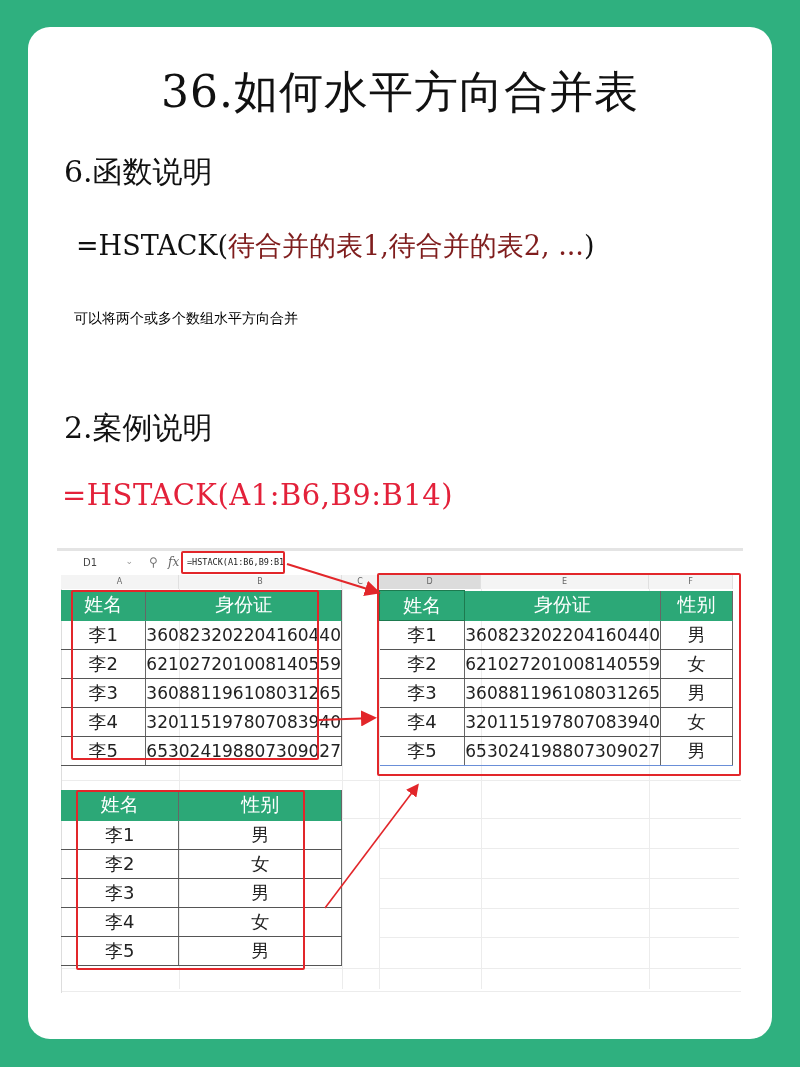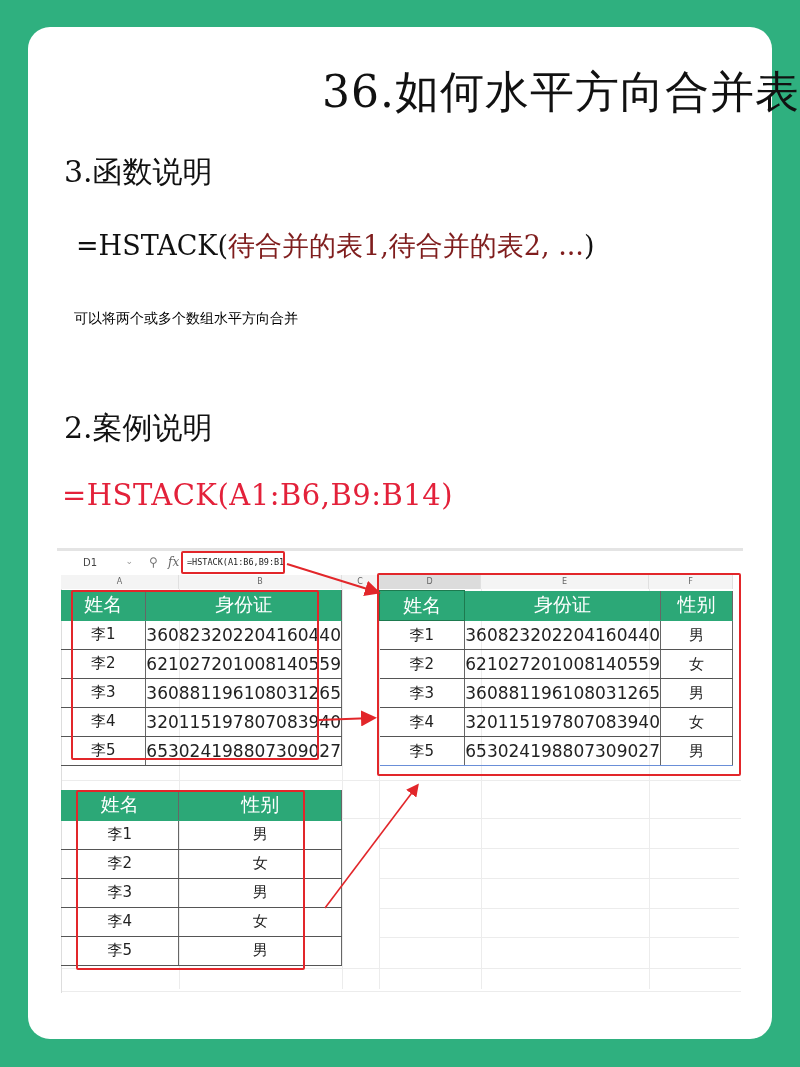--- a/index.html
+++ b/index.html
@@ -13,21 +13,21 @@
     .card {
       position: absolute;
       left: 28px; top: 27px;
       width: 744px; height: 1012px;
       background: #ffffff;
       border-radius: 22px;
     }
     .title {
       position: absolute;
       left: 0; right: 0; top: 63px;
-      text-align: right;
+      text-align: center;
       font-family: "DejaVu Serif", serif;
       font-size: 44px;
       color: #111;
       letter-spacing: 1px;
     }
     .h2 {
       position: absolute;
       left: 64px;
       font-size: 30px;
       color: #111;
@@ -91,21 +91,21 @@
       background: #f4f4f4;
       border-right: 1px solid #e0e0e0;
     }
     .colhdr.sel { background: #dcdcdc; }
     .gridline-h { position: absolute; height: 1px; background: #ececec; }
     .gridline-v { position: absolute; width: 1px; background: #ececec; }
 
     .tbl { position: absolute; border-collapse: collapse; }
     .tbl td {
       text-align: center;
-      font-size: 15px;
+      font-size: 18px;
       color: #222;
       height: 29px;
       border-bottom: 1.5px solid #555;
       border-right: 1px solid #666;
       padding: 0;
       white-space: nowrap;
     }
     .tbl tr.hdr td {
       background: #2ca877;
       color: #fff;
@@ -120,21 +120,21 @@
     }
     svg.arrows { position: absolute; left: 0; top: 0; pointer-events: none; }
   </style>
 </head>
 <body>
 
 <div class="card"></div>
 
 <div class="title">36.如何水平方向合并表</div>
 
-<div class="h2" style="top:152px">3.函数说明</div>
+<div class="h2" style="top:152px">6.函数说明</div>
 
 <div class="formula1">
   <span>=HSTACK(</span><span class="red">待合并的表1,待合并的表2, ...</span><span>)</span>
 </div>
 
 <div class="desc">可以将两个或多个数组水平方向合并</div>
 
 <div class="h2" style="top:408px">2.案例说明</div>
 
 <div class="formula2">=HSTACK(A1:B6,B9:B14)</div>

